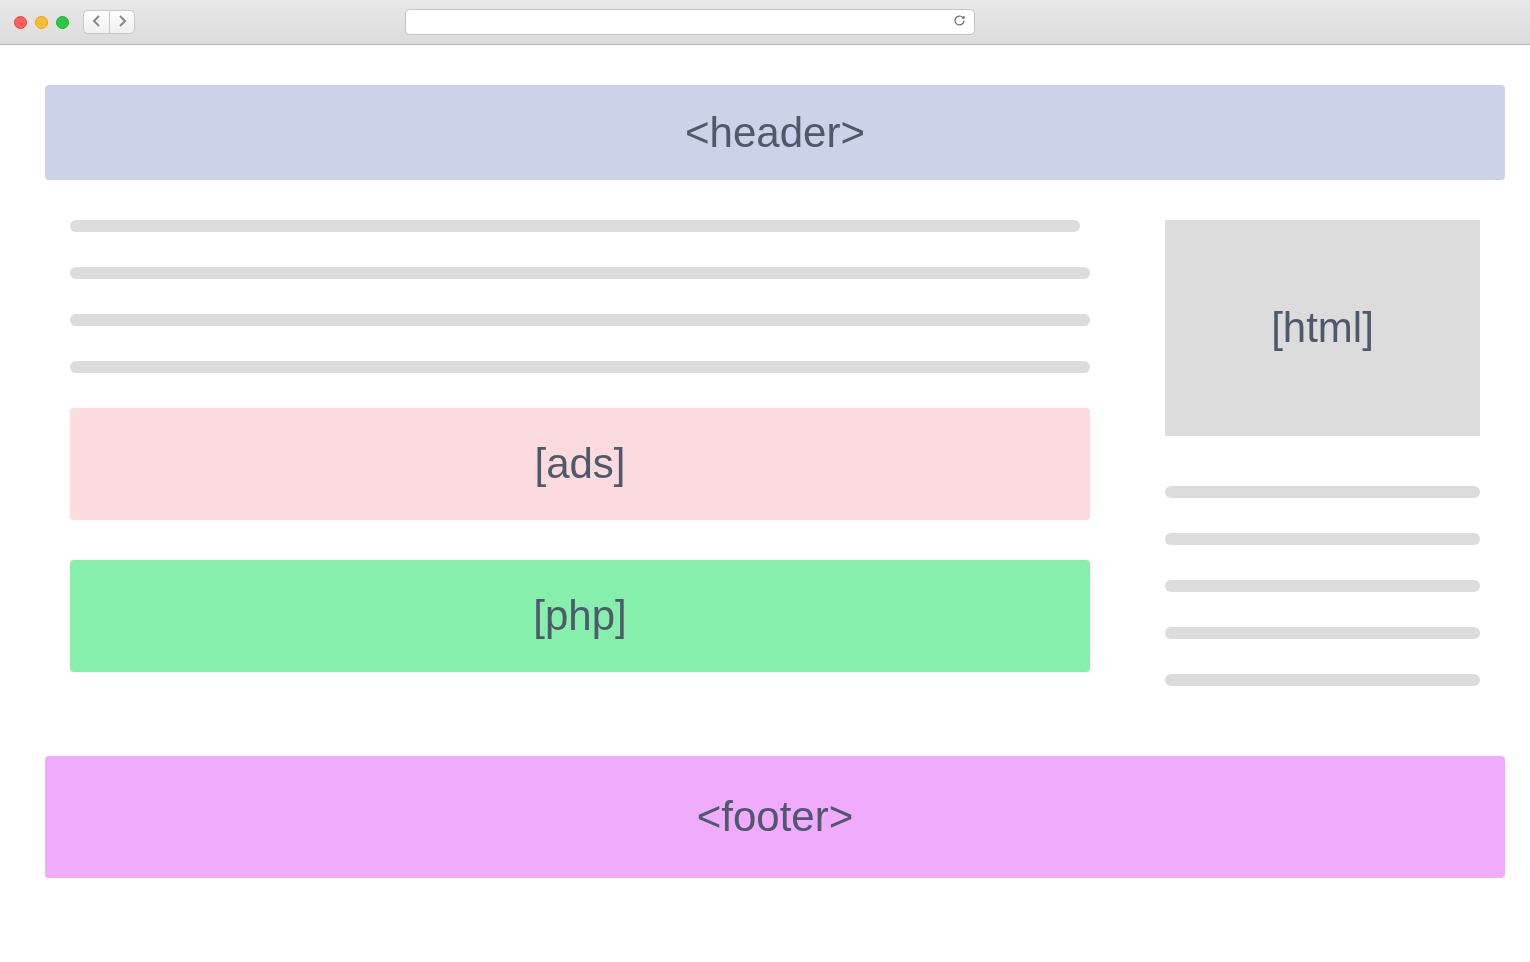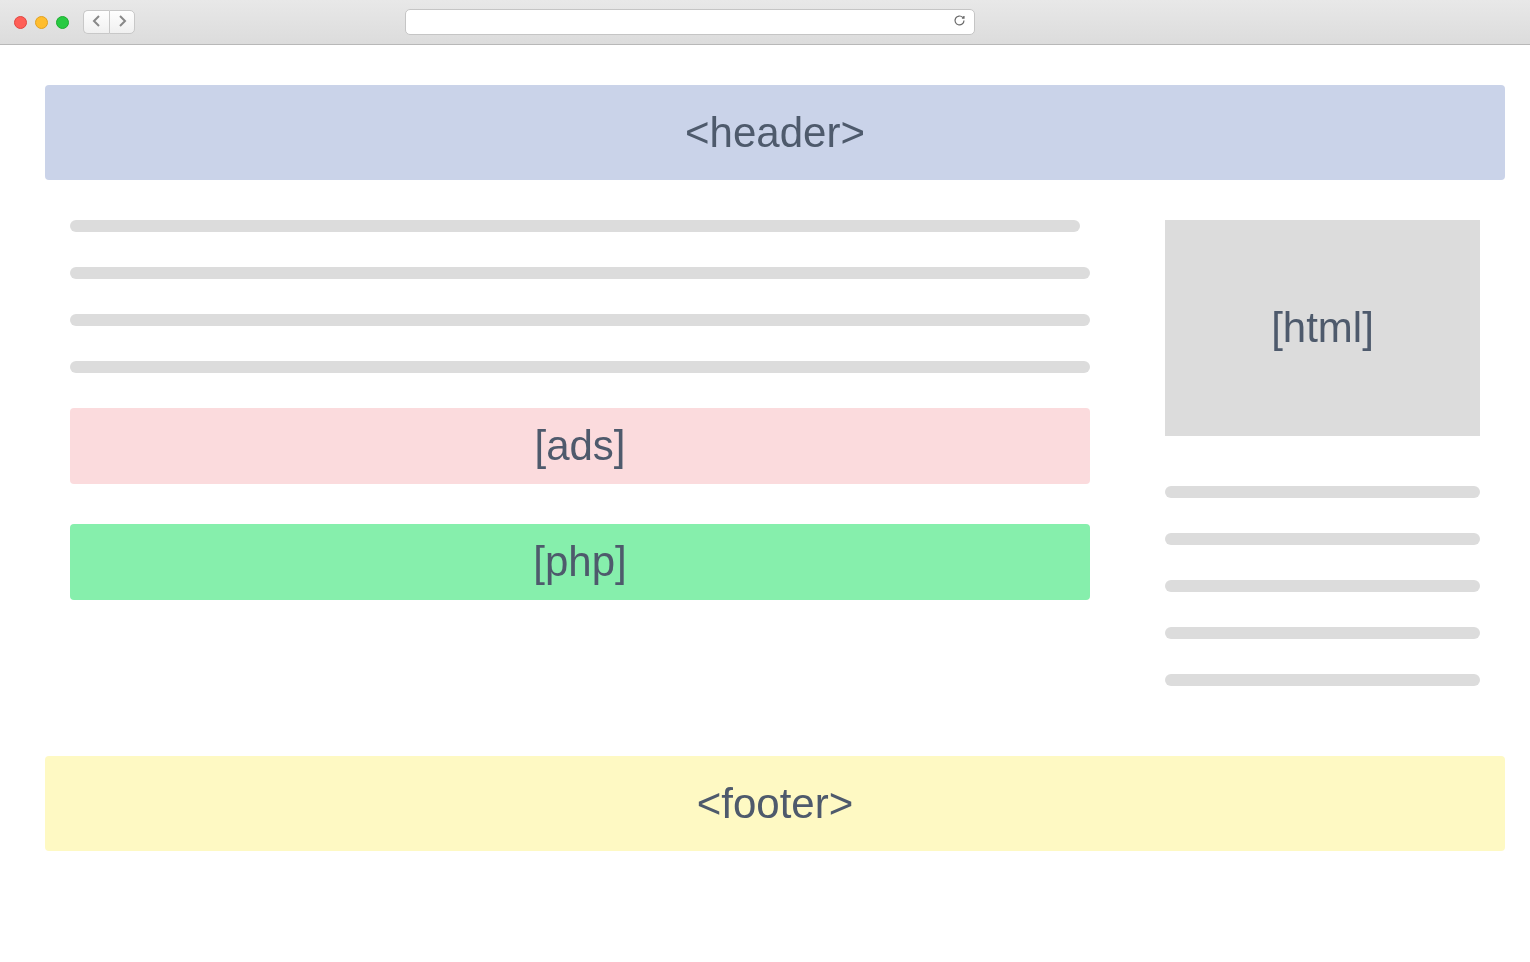--- a/index.html
+++ b/index.html
@@ -127,21 +127,21 @@
     .text-line {
       height: 12px;
       background: #dcdcdc;
       border-radius: 6px;
       margin-bottom: 35px;
     }
     .text-line.w100 { width: 100%; }
     .text-line.w98 { width: 99%; }
     
     .block {
-      height: 76px;
+      height: 112px;
       display: flex;
       align-items: center;
       justify-content: center;
       font-size: 42px;
       color: #4e5a6c;
       border-radius: 4px;
       margin-bottom: 40px;
     }
     .block-ads {
       background: #fbdbdd;
@@ -165,23 +165,23 @@
     }
     
     .sidebar-line {
       height: 12px;
       background: #dcdcdc;
       border-radius: 6px;
       margin-bottom: 35px;
     }
     
     .footer-block {
-      background: #fef9c3;
-      color: #4e5a6c;
-      height: 95px;
+      background: #f0abfc;
+      color: #4e5a6c;
+      height: 122px;
       display: flex;
       align-items: center;
       justify-content: center;
       font-size: 42px;
       font-weight: 400;
       border-radius: 4px;
     }
   </style>
 </head>
 <body>

